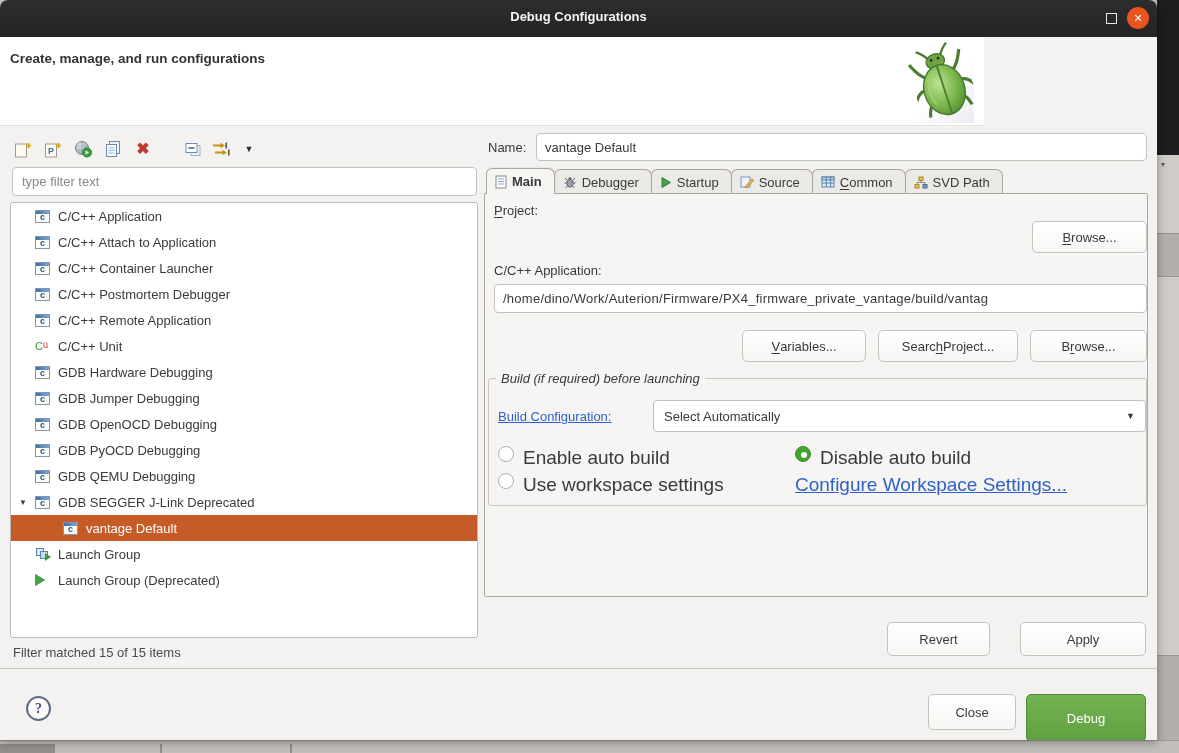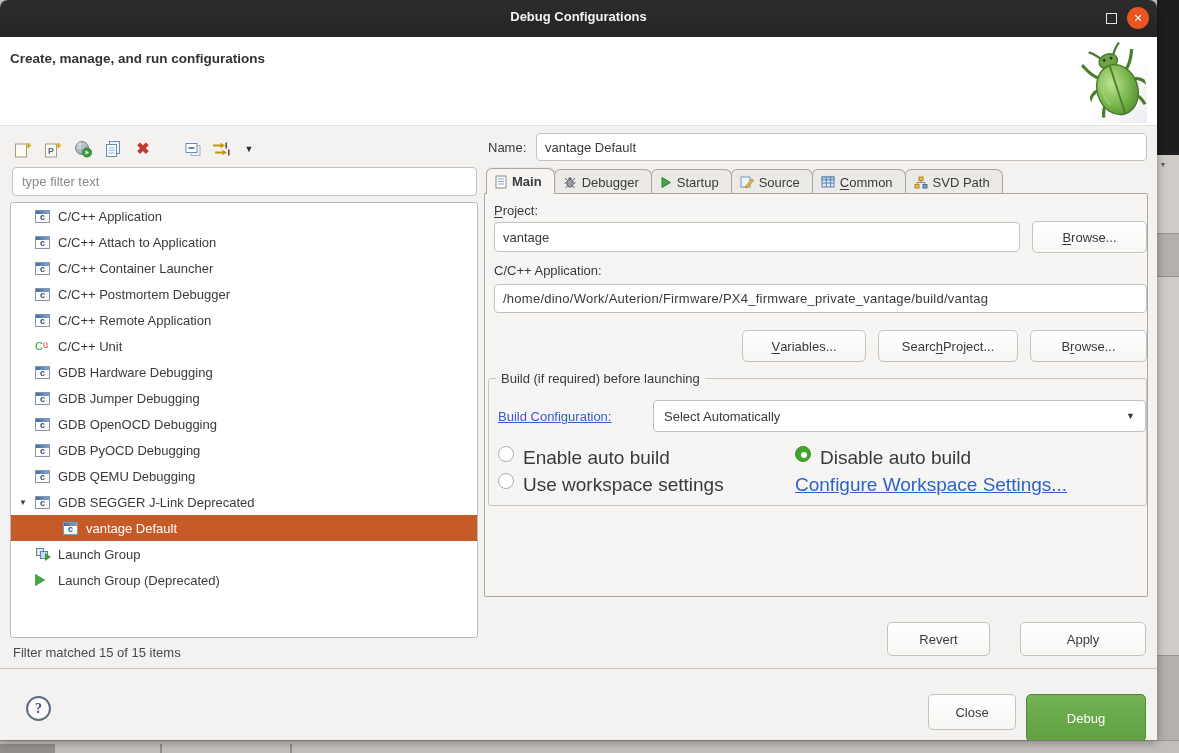--- a/index.html
+++ b/index.html
@@ -17,21 +17,21 @@
   .bg-bottom .seg { position:absolute; top:3px; height:10px; background:#928e8a; }
 
   
   .dialog { position:absolute; left:0; top:0; width:1157px; height:740px; background:#f3f2f0; border-radius:8px 8px 0 0; overflow:hidden; box-shadow:0 2px 10px rgba(0,0,0,.35); }
 
   .titlebar { position:absolute; left:0; top:0; width:1157px; height:37px; background:linear-gradient(#2d2d2d,#242424); }
   .titlebar .title { position:absolute; left:0; right:0; top:9px; text-align:center; color:#f3f3f3; font-weight:bold; font-size:13px; }
   .win-restore { position:absolute; right:40px; top:13px; width:11px; height:11px; border:1.5px solid #e8e6e3; display:inline-block; }
   .win-close { position:absolute; right:8px; top:7px; width:22px; height:22px; border-radius:50%; background:#e95420; color:#fff; font-size:11px; font-weight:bold; text-align:center; line-height:22px; }
 
-  .header { position:absolute; left:0; top:37px; width:1157px; height:89px; background:#ffffff; border-bottom:1px solid #e4e2df; }
+  .header { position:absolute; left:0; top:37px; width:984px; height:89px; background:#ffffff; border-bottom:1px solid #e4e2df; }
   .header-title { position:absolute; left:10px; top:14px; font-weight:bold; font-size:13.5px; color:#333; }
   .bug-badge { position:absolute; right:10px; top:3px; width:64px; height:83px; background:linear-gradient(135deg,#ffffff 55%,#e9ecf1); display:flex; align-items:center; justify-content:center; }
 
   
   .tbtn { position:absolute; top:138px; width:26px; height:22px; background:transparent; border:none; display:flex; align-items:center; justify-content:center; cursor:default; }
   .filter-input { position:absolute; left:12px; top:167px; width:465px; height:29px; border:1px solid #c4c0bb; border-radius:4px; background:#fff; padding:0 9px; font-family:inherit; font-size:13px; color:#3a3a3a; }
   .filter-input::placeholder { color:#8d8781; opacity:1; }
   .tree-box { position:absolute; left:10px; top:202px; width:468px; height:436px; background:#fff; border:1px solid #bdb9b4; border-radius:3px; overflow:hidden; }
   .trow { position:relative; height:26px; display:flex; align-items:center; padding-left:24px; white-space:nowrap; }
   .trow.child { padding-left:52px; }
@@ -57,21 +57,21 @@
   .tab-bar { position:absolute; left:486px; top:168px; height:26px; display:flex; align-items:flex-end; }
   .tab { height:25px; display:flex; align-items:center; gap:5px; padding:0 12px 0 8px; border:1px solid #aaa6a1; border-bottom:none; border-radius:6px 7px 0 0; background:#eceae7; margin-right:-1px; position:relative; font-size:13px; }
   .tab.active { background:#f6f5f3; height:26px; z-index:3; font-weight:bold; box-shadow:1px -1px 1px rgba(0,0,0,.05); }
   .tab u, .mn u { text-decoration:underline; text-underline-offset:2px; }
   .tab-content { position:absolute; left:484px; top:193px; width:664px; height:404px; border:1px solid #aaa6a1; background:#f6f5f3; border-radius:0 2px 2px 2px; z-index:1; }
   .btn { position:absolute; background:linear-gradient(#ffffff,#f7f6f4); border:1px solid #c6c2be; border-radius:5px; font-family:inherit; font-size:13px; color:#3a3a3a; text-align:center; display:flex; align-items:center; justify-content:center; cursor:default; z-index:4; }
   .link { color:#2e62c9; text-decoration:underline; cursor:pointer; }
   .combo { position:absolute; left:653px; top:400px; width:493px; height:32px; background:#fff; border:1px solid #c4c0bb; border-radius:4px; display:flex; align-items:center; padding:0 10px; z-index:4; }
   .combo .caret { margin-left:auto; font-size:9px; color:#3a3a3a; }
   .fieldset { position:absolute; left:488px; top:378px; width:659px; height:128px; border:1px solid #c9c5c0; border-radius:3px; z-index:2; }
-  .legend { position:absolute; left:496px; top:371px; background:#f6f5f3; padding:0 5px; z-index:3; }
+  .legend { position:absolute; left:496px; top:371px; background:#f6f5f3; padding:0 5px; z-index:3;font-style:italic; }
   .radio { position:absolute; width:16px; height:16px; border-radius:50%; background:#fff; border:1px solid #b3afaa; z-index:4; }
   .radio.checked { background:#43a32f; border-color:#3a8f29; }
   .radio.checked::after { content:""; position:absolute; left:5px; top:5px; width:6px; height:6px; border-radius:50%; background:#fff; }
   .radio-label { position:absolute; font-size:19px; z-index:4; }
 
   .sep-line { position:absolute; left:0; top:668px; width:1157px; height:1px; background:#c9c5c0; }
   .help-btn { position:absolute; left:26px; top:696px; width:25px; height:25px; border-radius:50%; border:2px solid #5f6b85; color:#44507a; background:#fcfbfa; font-size:14px; font-weight:bold; font-family:"Liberation Serif","DejaVu Serif",serif; display:flex; align-items:center; justify-content:center; }
   .btn-debug { background:linear-gradient(#73b354,#60a041); border:1px solid #4e8a33; color:#fff; }
   .pathclip { overflow:hidden; white-space:nowrap; letter-spacing:.25px; }
 </style>
@@ -379,21 +379,20 @@
               <rect x="1" y="8.5" width="4" height="3.5" fill="#f0c040" stroke="#a8862a"></rect>
               <rect x="9" y="8.5" width="4" height="3.5" fill="#7aa0c8" stroke="#4a6d94"></rect>
             </svg>
           </span>
           <span>SVD Path</span>
         </div>
       </div>
     <div class="tab-content"></div>
 
     <span class="fld-label mn" style="left:494px;top:203px;z-index:4"><u>P</u>roject:</span>
-    <input class="txt-input" style="left: 494px; top: 222px; width: 526px; height: 30px; z-index: 4;" type="text" value="vantage">
     <button class="btn mn" style="left:1032px;top:221px;width:115px;height:32px"><u>B</u>rowse...</button>
 
     <span class="fld-label" style="left:494px;top:263px;z-index:4">C/C++ Application:</span>
     <input class="txt-input pathclip" style="left: 494px; top: 284px; width: 653px; height: 29px; z-index: 4;" type="text" value="/home/dino/Work/Auterion/Firmware/PX4_firmware_private_vantage/build/vantag">
 
     <button class="btn mn" style="left:742px;top:330px;width:124px;height:32px"><u>V</u>ariables...</button>
     <button class="btn mn" style="left:878px;top:330px;width:140px;height:32px">Searc<u>h</u> Project...</button>
     <button class="btn mn" style="left:1030px;top:330px;width:117px;height:32px">B<u>r</u>owse...</button>
 
     <div class="fieldset"></div>

